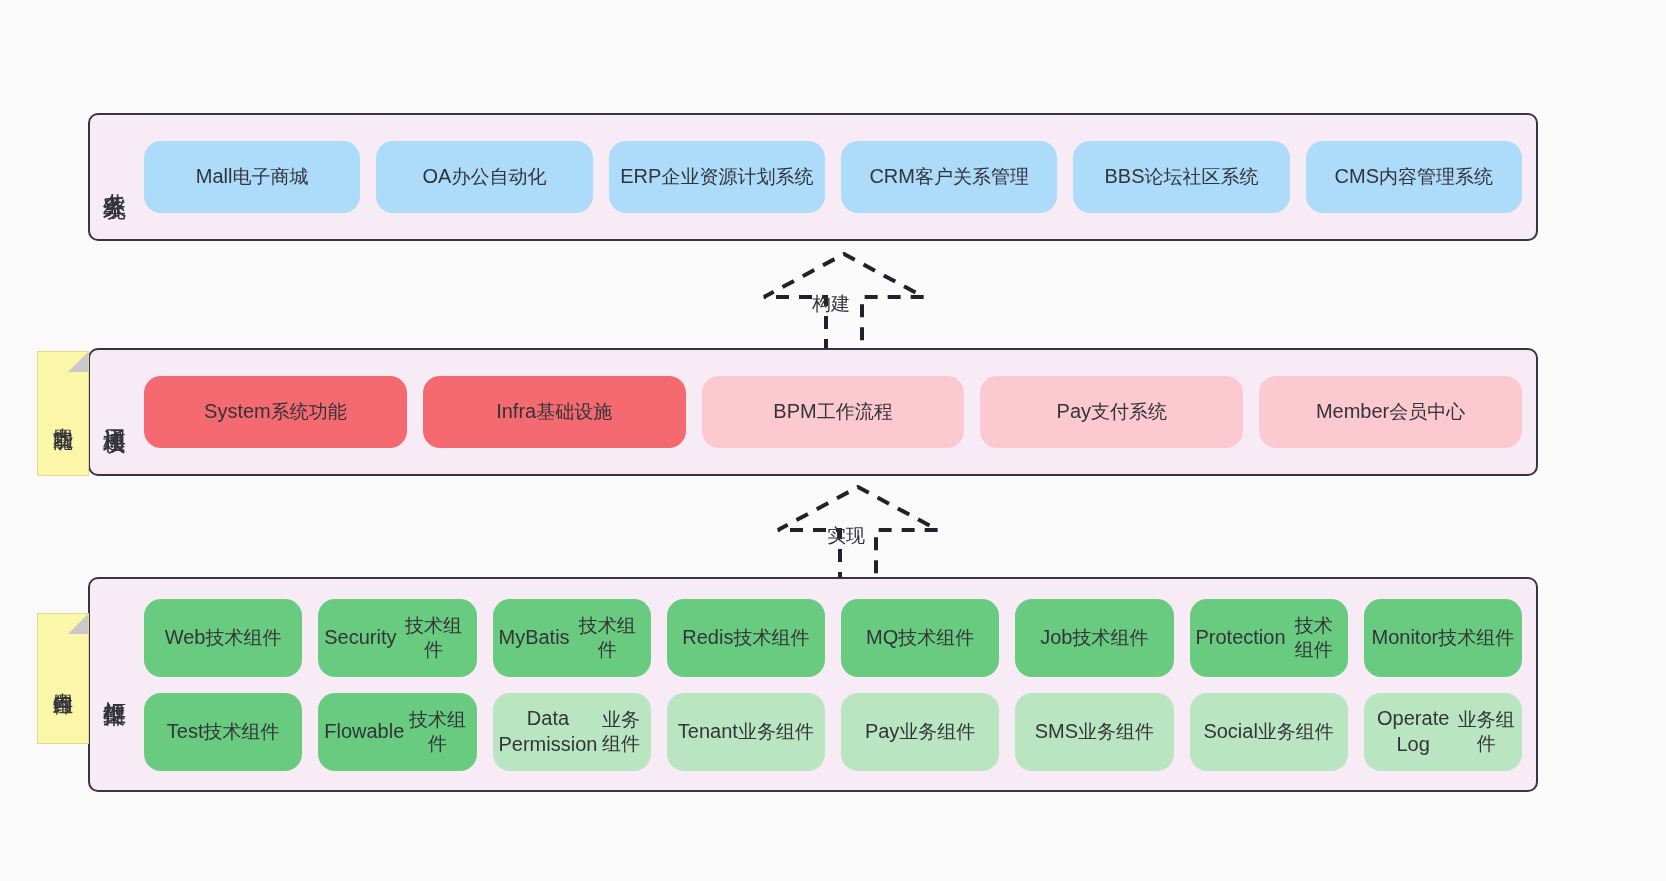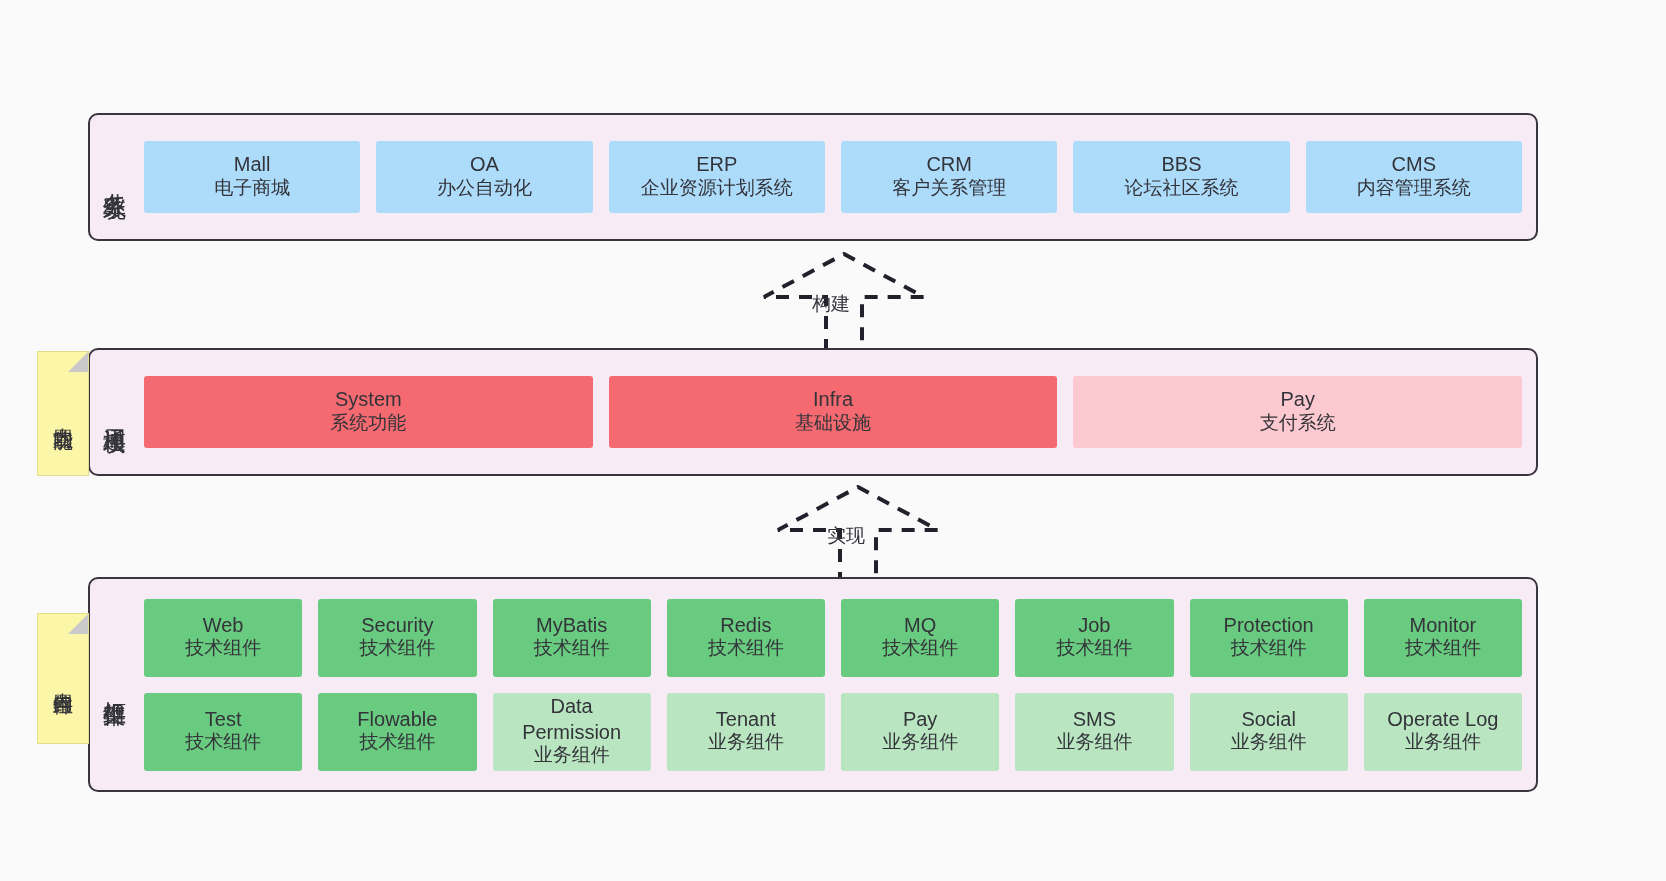--- a/index.html
+++ b/index.html
@@ -62,37 +62,36 @@
 
   .row {
     display: flex;
     flex-direction: row;
     gap: 16px;
     width: 100%;
   }
 
   .node {
     flex: 1 1 0;
-    border-radius: 3px;
-    display: flex;
-    flex-direction: column;
+    border-radius: 17px;
+    display: flex;
+    flex-direction: row;
     align-items: center;
     justify-content: center;
     text-align: center;
     box-sizing: border-box;
     padding: 16px 6px;
     line-height: 1.26;
   }
   .node .n-en {
     font-size: 20px;
     white-space: normal;
   }
   .node .n-cn {
     font-size: 19px;
-    font-family: Liberation Mono, monospace;
   }
 
   
   .c-blue        { background: #ADDCFB; }
   .c-red         { background: #F46A70; }
   .c-pink        { background: #FCC9D0; }
   .c-green       { background: #69CB7F; }
   .c-greenlight  { background: #B9E6C1; }
 
   
@@ -205,22 +204,30 @@
       <div class="row">
         <div class="node c-red">
           <span class="n-en">System</span>
           <span class="n-cn">系统功能</span>
         </div>
         <div class="node c-red">
           <span class="n-en">Infra</span>
           <span class="n-cn">基础设施</span>
         </div>
         <div class="node c-pink">
+          <span class="n-en">BPM</span>
+          <span class="n-cn">工作流程</span>
+        </div>
+        <div class="node c-pink">
           <span class="n-en">Pay</span>
           <span class="n-cn">支付系统</span>
+        </div>
+        <div class="node c-pink">
+          <span class="n-en">Member</span>
+          <span class="n-cn">会员中心</span>
         </div>
       </div>
     </div>
   </div>
 
   <svg class="connector" id="conn-impl" viewBox="0 0 200 100">
     <path d="M 82 100 L 82 45 L 20 45 L 100 2 L 180 45 L 118 45 L 118 100" fill="none" stroke="#21212b" stroke-width="4" stroke-dasharray="13 10" stroke-linecap="butt" stroke-linejoin="miter"></path>
   </svg>
   <div class="connector-label" id="label-impl">实现</div>
 

